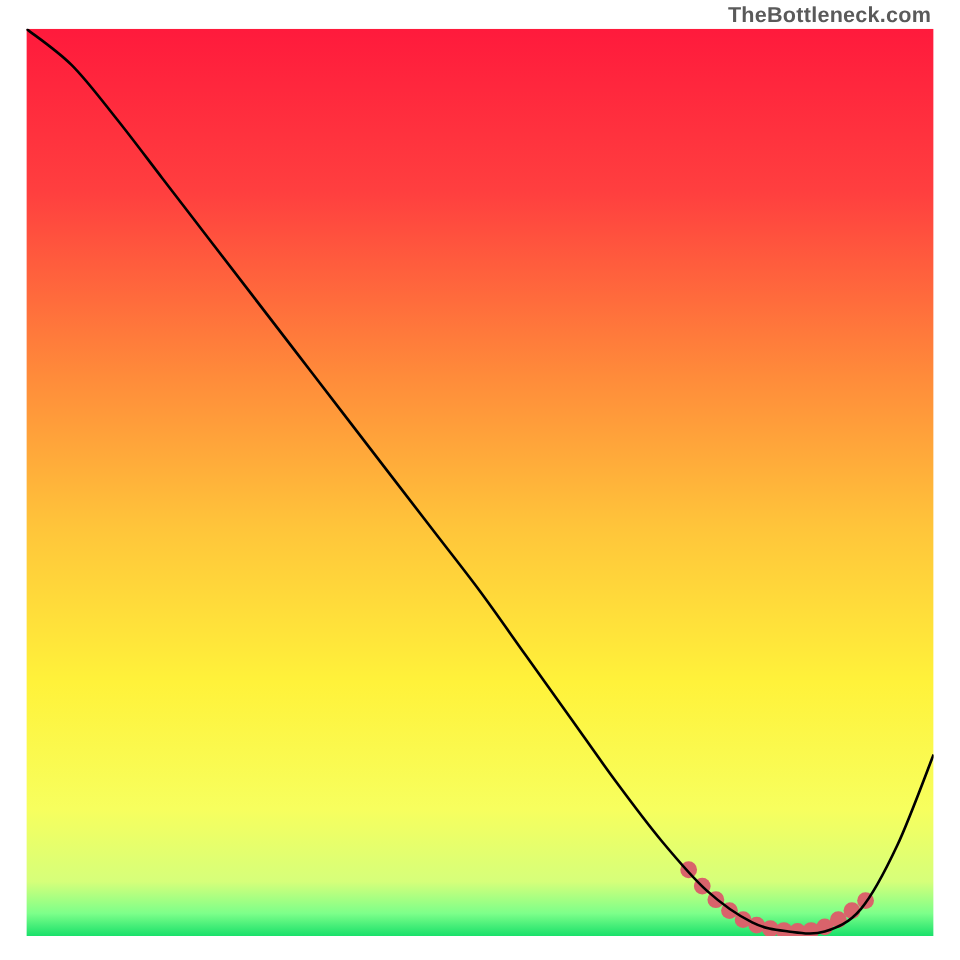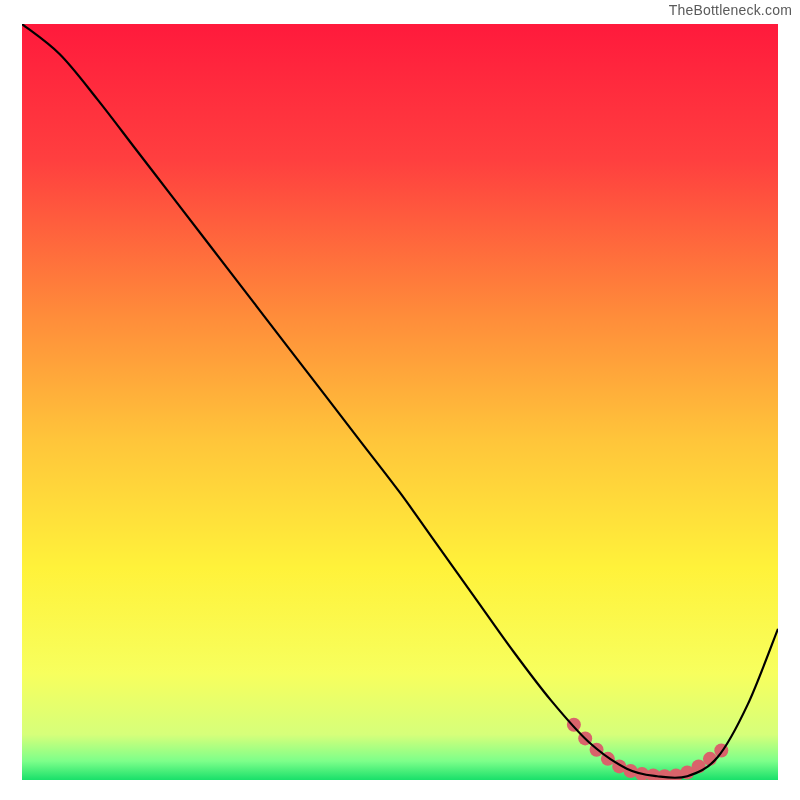--- a/index.html
+++ b/index.html
@@ -11,24 +11,24 @@
     font-family: Arial, Helvetica, sans-serif;
   }
   .wrap {
     position: relative;
     width: 800px;
     height: 800px;
   }
   .watermark {
     position: absolute;
     top: 2px;
-    right: 8px;
+    right: 24px;
     color: #5a5a5a;
-    font-weight: normal;
-    font-size: 14px;
+    font-weight: bold;
+    font-size: 18px;
     z-index: 5;
     letter-spacing: 0.2px;
   }
   .plot {
     position: absolute;
     left: 22px;
     top: 24px;
     width: 756px;
     height: 756px;
   }

